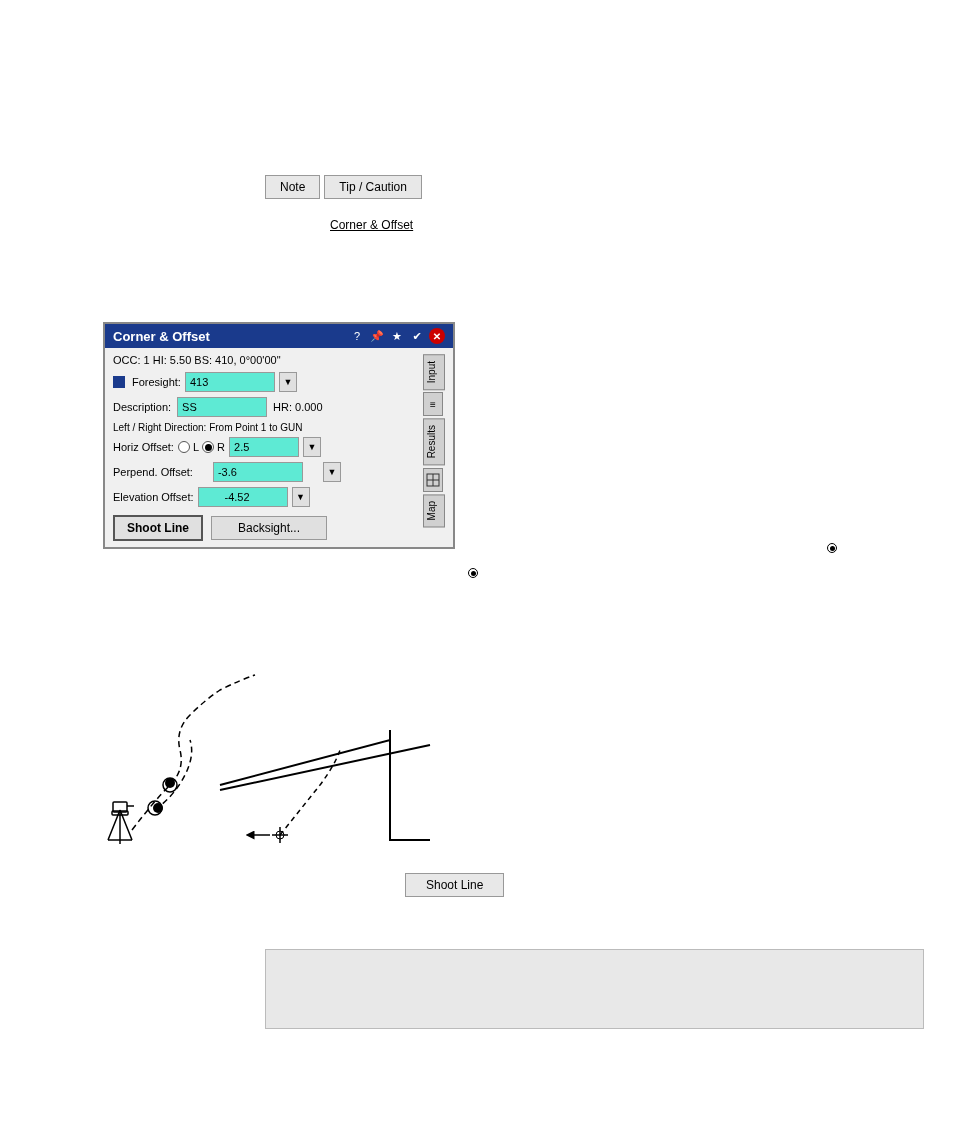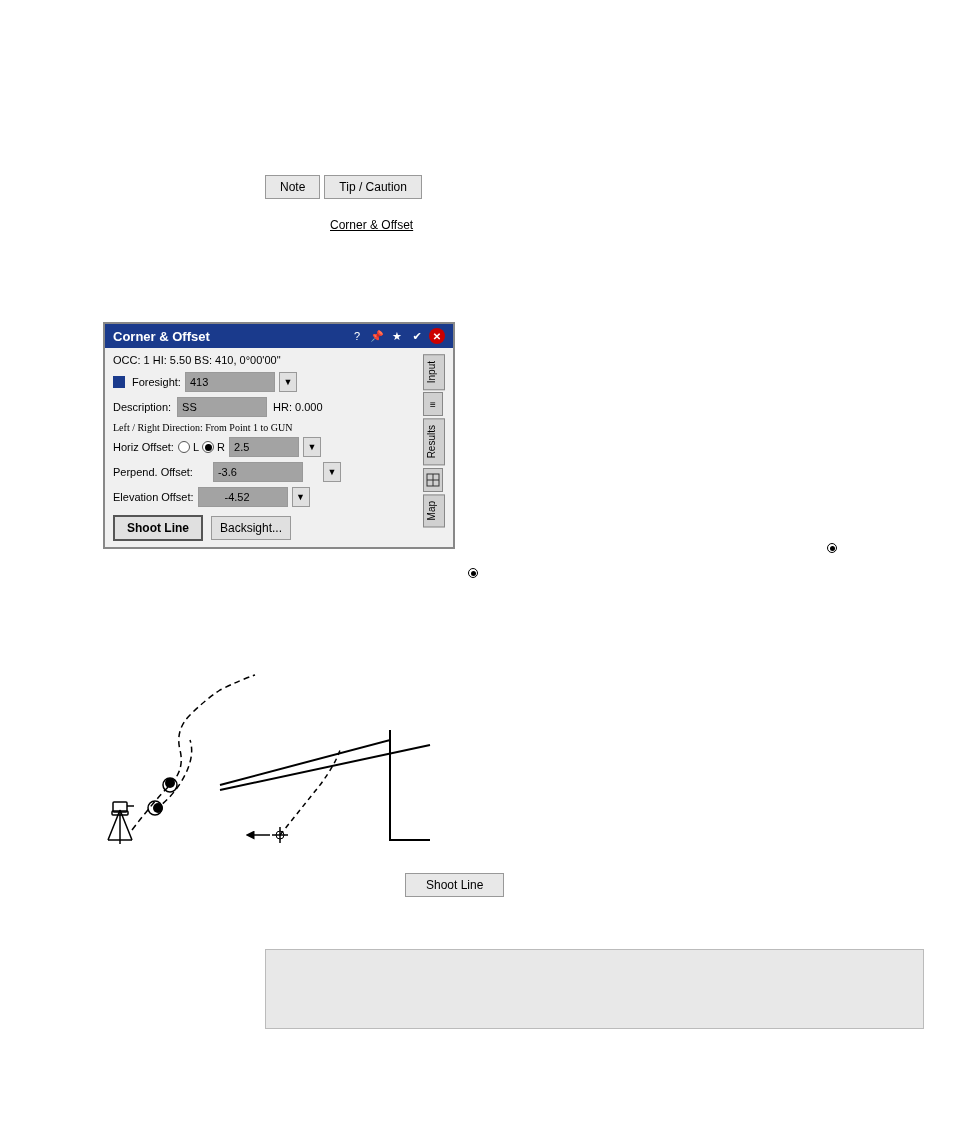--- a/index.html
+++ b/index.html
@@ -113,21 +113,21 @@
     }
 
     .field-label {
       font-size: 11px;
       white-space: nowrap;
       text-align: right;
     }
 
     .field-input {
       border: 1px solid #999;
-      background: #a3a3a3;
+      background: #5eead4;
       padding: 2px 4px;
       font-size: 11px;
       height: 20px;
     }
 
     .field-dropdown {
       background: #e0e0e0;
       border: 1px solid #999;
       width: 18px;
       height: 20px;
@@ -151,21 +151,20 @@
       display: flex;
       align-items: center;
       margin-bottom: 5px;
       gap: 6px;
     }
 
     .lr-direction-row {
       font-size: 10px;
       margin-bottom: 4px;
       color: #000;
-      font-family: Liberation Serif, serif;
     }
 
     .horiz-row {
       display: flex;
       align-items: center;
       margin-bottom: 5px;
       gap: 4px;
     }
 
     .radio-group {
@@ -218,21 +217,21 @@
       border: 2px solid #555;
       padding: 4px 12px;
       font-size: 12px;
       font-weight: bold;
       cursor: pointer;
     }
 
     .backsight-btn {
       background: #e0e0e0;
       border: 1px solid #999;
-      padding: 4px 8px;
+      padding: 4px 26px;
       font-size: 12px;
       cursor: pointer;
     }
 
     
     .dialog-sidebar {
       width: 22px;
       display: flex;
       flex-direction: column;
       margin-left: 4px;

